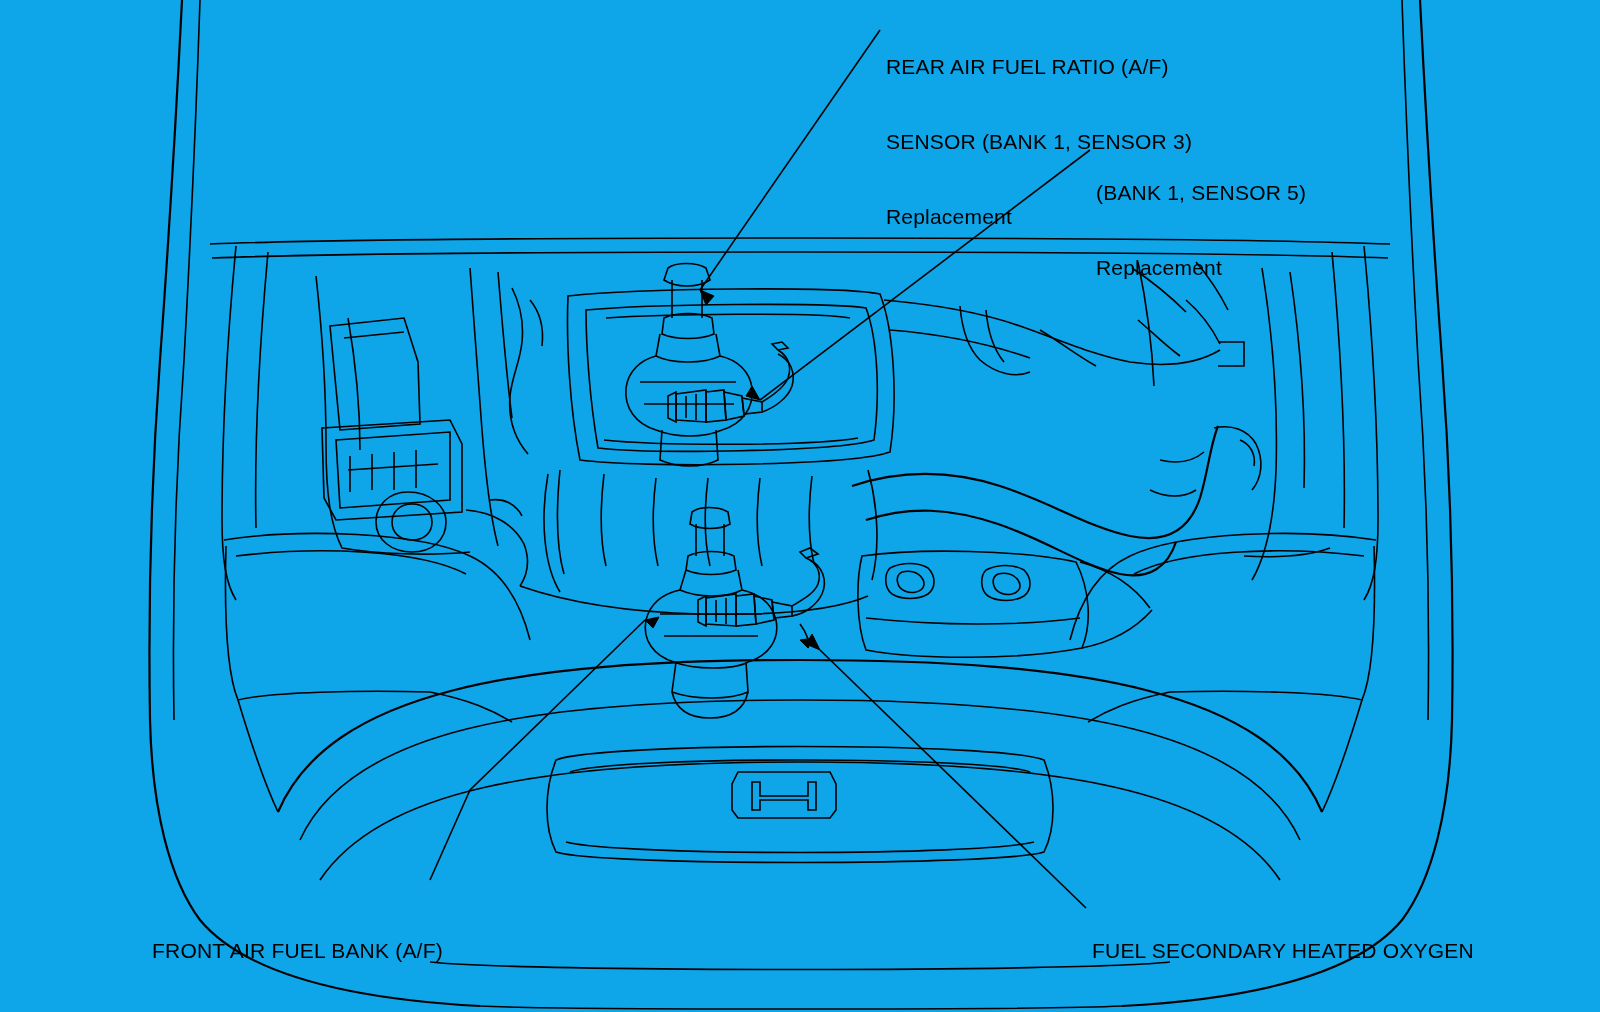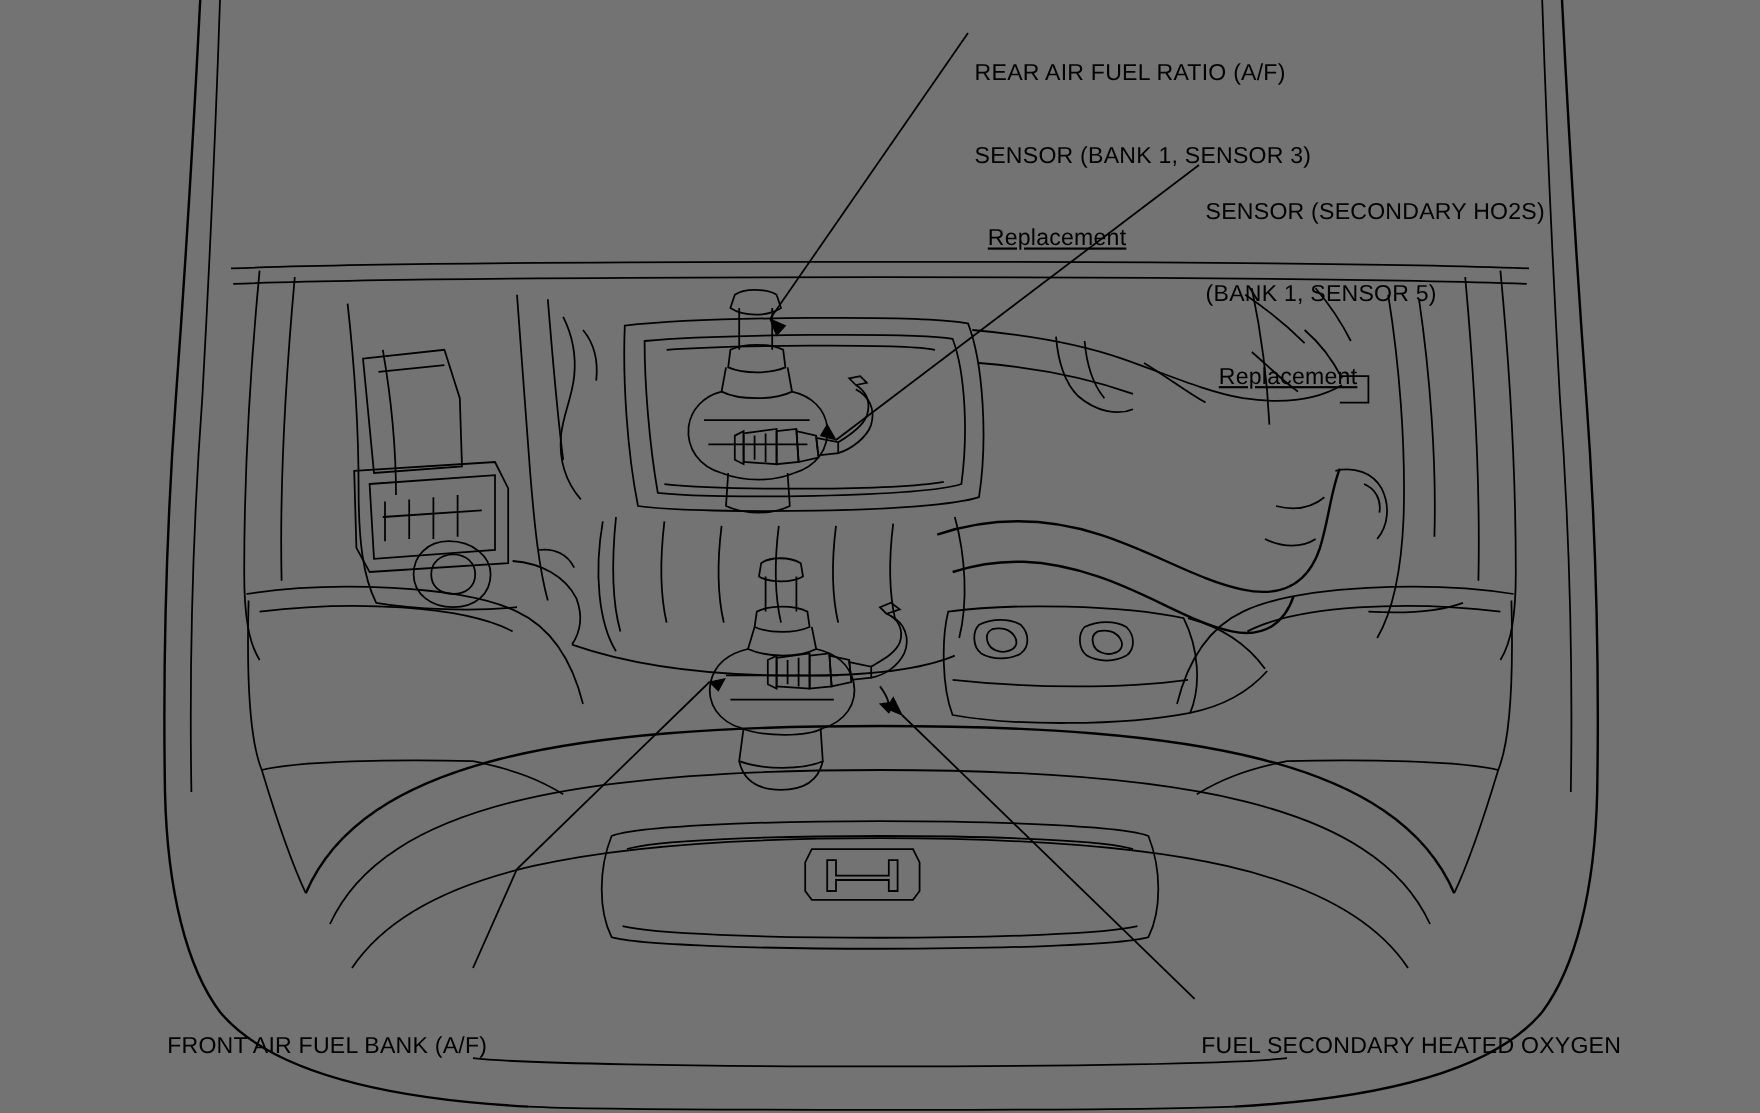--- a/index.html
+++ b/index.html
@@ -4,40 +4,38 @@
 <style>
   html, body {
     margin: 0;
     padding: 0;
     background: #ffffff;
   }
   #page {
     position: relative;
     width: 1600px;
     height: 1012px;
-    background: #737373;
+    background: #0ea5e9;
     font-family: "Liberation Sans", sans-serif;
     overflow: hidden;
   }
   .callout {
     position: absolute;
     font-size: 21px;
     line-height: 25px;
     color: #000000;
     white-space: pre;
     letter-spacing: 0.2px;
   }
   .callout .line {
     display: block;
   }
   .callout .underline {
     display: inline-block;
-    text-decoration: underline;
     text-underline-offset: 2px;
-    margin-left: 12px;
   }
   #callout-rear-af   { left: 886px; top: 4px; }
   #callout-rear-ho2s { left: 1096px; top: 130px; }
   #callout-front-af  { left: 152px; top: 888px; }
   #callout-front-ho2s{ left: 1092px; top: 888px; }
 
   svg#art {
     position: absolute;
     left: 0;
     top: 0;
@@ -234,21 +232,20 @@
     </g>
   </svg>
 
   <div class="callout" id="callout-rear-af">
     <span class="line">REAR AIR FUEL RATIO (A/F)</span>
     <span class="line">SENSOR (BANK 1, SENSOR 3)</span>
     <span class="line"><span class="underline">Replacement</span></span>
   </div>
 
   <div class="callout" id="callout-rear-ho2s">
-    <span class="line">SENSOR (SECONDARY HO2S)</span>
     <span class="line">(BANK 1, SENSOR 5)</span>
     <span class="line"><span class="underline">Replacement</span></span>
   </div>
 
   <div class="callout" id="callout-front-af">
     <span class="line">FRONT AIR FUEL BANK (A/F)</span>
     
     
   </div>
 

